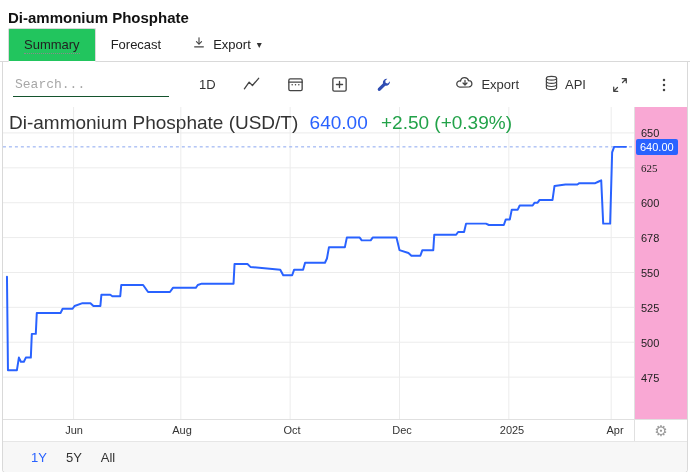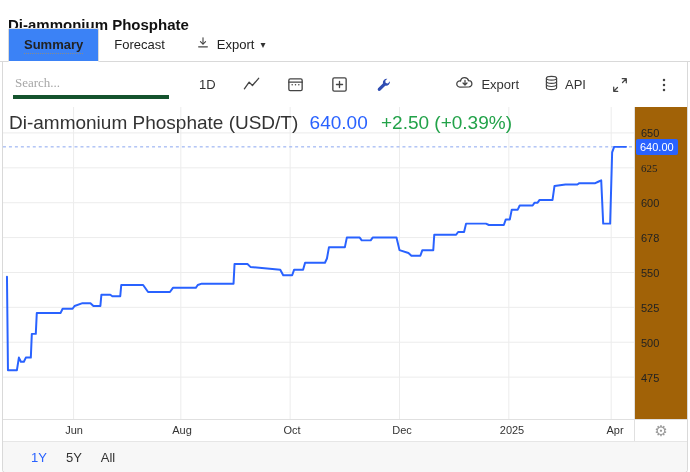--- a/index.html
+++ b/index.html
@@ -1,43 +1,43 @@
 <!DOCTYPE html>
 <html><head>
 <meta charset="utf-8">
 <style>
   html,body{margin:0;padding:0;}
   body{
     width:690px;height:472px;background:#fff;color:#1a1a1a;
     font-family:"Liberation Sans",sans-serif;overflow:hidden;position:relative;
   }
-  .title-row{height:28px;padding:16px 8px 0;box-sizing:border-box;}
+  .title-row{height:28px;padding:9px 8px 0;box-sizing:border-box;}
   .page-title{font-size:15px;font-weight:bold;margin:0;color:#111;}
   .tabs-row{height:34px;display:flex;align-items:stretch;border-bottom:1px solid #d9d9d9;padding-left:8px;box-sizing:border-box;}
   .tab{font-size:13px;color:#222;padding:0 15px;display:flex;align-items:center;gap:6px;cursor:pointer;background:transparent;}
-  .tab.active{border:1px solid #d9d9d9;border-bottom:1px solid #fff;margin-bottom:-1px;background:#3b82f6;border-radius:2px 2px 0 0;font-weight:bold;}
+  .tab.active{border:1px solid #d9d9d9;border-bottom:1px solid #fff;margin-bottom:-1px;background:#22c55e;border-radius:2px 2px 0 0;}
   .tab.active .tab-label{border-bottom:1px dotted #8a8a8a;padding-bottom:1px;}
   .caret{font-size:10px;color:#333;}
   .widget{margin:0 2px;border:1px solid #d9d9d9;border-top:none;border-radius:0 0 4px 4px;overflow:hidden;background:#fff;}
   .toolbar{height:45px;display:flex;align-items:center;padding:0 10px;box-sizing:border-box;}
   .search-wrap{margin-right:22px;}
-  .search-input{border:none;border-bottom:4px solid #14532d;width:152px;font-size:13px;padding:4px 2px;outline:none;color:#333;font-family:Liberation Serif, serif;background:transparent;}
+  .search-input{border:none;border-bottom:1px solid #14532d;width:152px;font-size:13px;padding:4px 2px;outline:none;color:#333;font-family:Liberation Mono, monospace;background:transparent;}
   .search-input::placeholder{color:#a7a7a7;}
   .interval{font-size:13px;color:#333;margin:0 14px 0 8px;cursor:pointer;}
   .icon-btn{width:22px;height:22px;display:flex;align-items:center;justify-content:center;cursor:pointer;margin:0 11px;}
   .tb-spacer{flex:1;}
   .tb-text-btn{display:flex;align-items:center;gap:5px;font-size:13px;color:#333;cursor:pointer;margin:0 12px;}
   .chart-row{display:flex;height:313px;border-bottom:1px solid #e0e0e0;box-sizing:border-box;}
   .plot{flex:1;position:relative;}
   .plot svg{position:absolute;inset:0;width:100%;height:100%;}
   .legend{position:absolute;top:5px;left:6px;font-size:19px;white-space:nowrap;}
   .legend-name{color:#333;}
   .legend-value{margin-left:6px;font-weight:normal;}
   .legend-change{margin-left:8px;}
-  .yaxis{width:53px;position:relative;border-left:1px solid #e0e0e0;box-sizing:border-box;background:#a16207;font-size:11px;color:#222;}
+  .yaxis{width:53px;position:relative;border-left:1px solid #e0e0e0;box-sizing:border-box;background:#f9a8d4;font-size:11px;color:#222;}
   .ylabel{position:absolute;left:6px;transform:translateY(-50%);}
   .price-badge{position:absolute;left:1px;color:#fff;font-size:11px;padding:2px 4px;border-radius:2px;transform:translateY(-50%);}
   .xrow{display:flex;height:21px;font-size:11px;color:#333;box-sizing:border-box;justify-content:space-between;}
   .xlabels{flex:1;position:relative;}
   .xlabel{position:absolute;top:4px;transform:translateX(-50%);}
   .gear-cell{width:53px;border-left:1px solid #e0e0e0;box-sizing:border-box;display:flex;align-items:center;justify-content:center;color:#999;font-size:15px;cursor:pointer;}
   .range-bar{height:31px;background:#f7f7f7;border-top:1px solid #e6e6e6;display:flex;align-items:center;gap:19px;padding-left:28px;font-size:13px;box-sizing:border-box;}
   .range-item{color:#333;cursor:pointer;}
   .grid{stroke:#ececec;stroke-width:1;}
   .series{fill:none;stroke-width:2;stroke-linejoin:round;stroke-linecap:round;}

